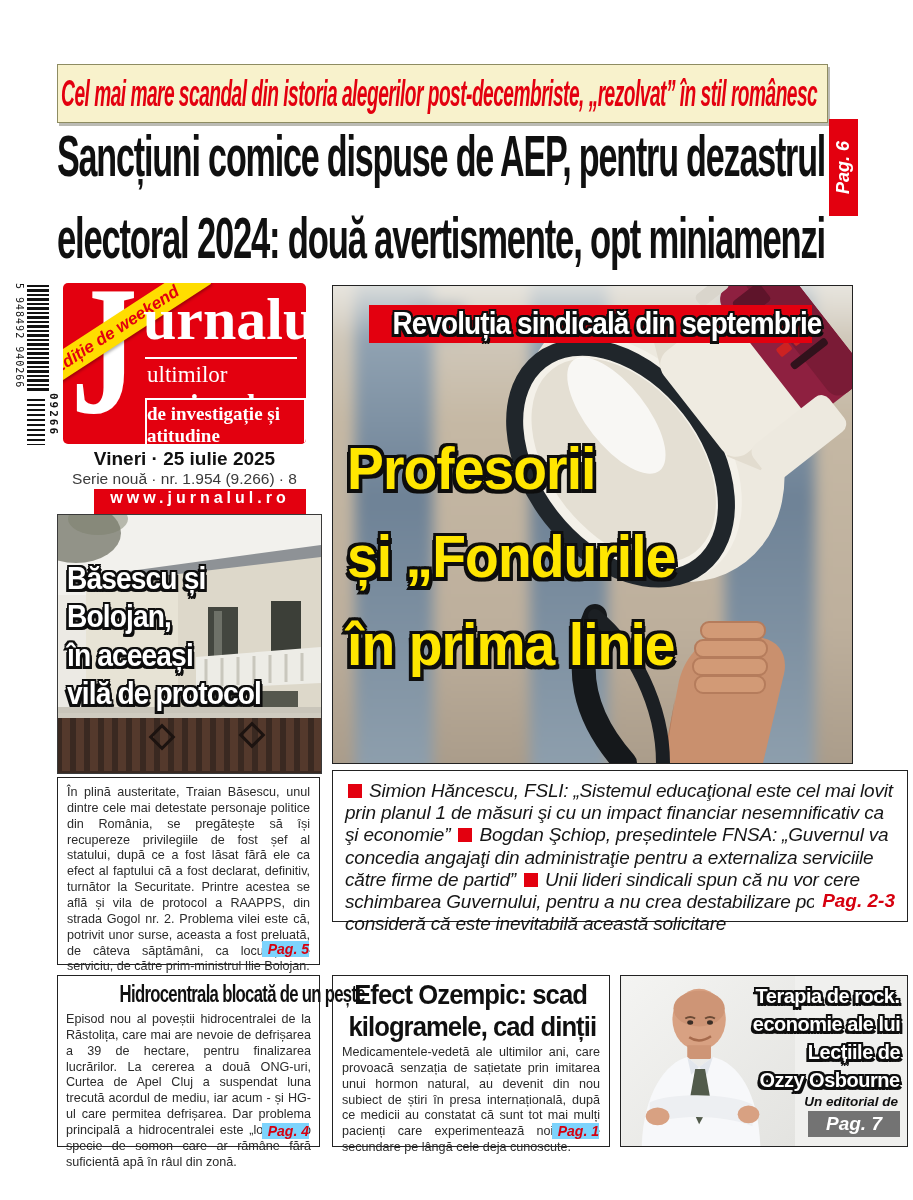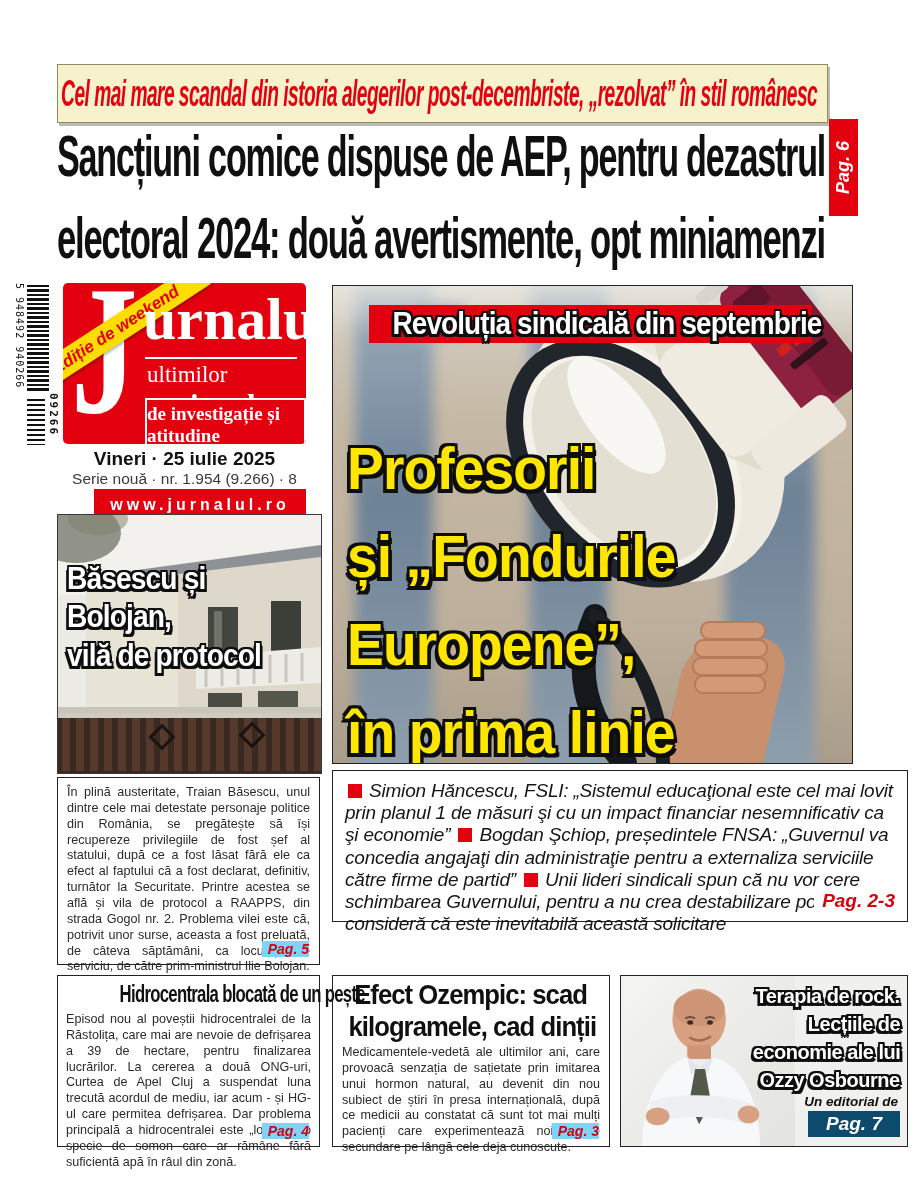--- a/index.html
+++ b/index.html
@@ -47,21 +47,21 @@
   #cotidian{position:absolute;left:84px;top:79px;color:#fff;font-family:"Liberation Serif",serif;}
   #cotidian .sm{font-size:23px;}
   #cotidian .bg{font-size:31px;font-weight:bold;}
   #investbox{position:absolute;left:82px;top:115px;border:2px solid #fff;background:#E3000F;
              color:#fff;font-family:"Liberation Serif",serif;font-weight:bold;
              font-size:19px;padding:3px 0;}
   #dateline{left:63px;top:448px;width:243px;text-align:center;font-weight:bold;
             font-size:19px;color:#111;}
   #serialline{left:63px;top:470px;width:243px;text-align:center;font-size:15.5px;color:#3a3a3a;}
   #wwwbar{left:94px;top:489px;width:212px;height:25px;background:#E3000F;display:flex;
-          align-items:flex-end;justify-content:center;color:#fff;font-weight:bold;
+          align-items:flex-start;justify-content:center;color:#fff;font-weight:bold;
           font-size:16px;letter-spacing:4px;}
 
   
   #villa{left:57px;top:514px;width:263px;height:258px;border:1.5px solid #3a3a3a;overflow:hidden;}
   #villa-head{position:absolute;left:9px;top:44px;line-height:1.2;z-index:3;}
   #villa-head .vl{font-size:32px;font-weight:900;color:#fff;letter-spacing:-1px;display:block;}
   #leftbox{left:57px;top:777px;width:263px;height:188px;border:1.5px solid #222;
            box-sizing:border-box;padding:7px 9px;}
   .bodytxt{font-size:12.6px;line-height:1.26;color:#2b2b2b;text-align:justify;margin:0;}
   .pageref{color:#D6000F;font-weight:bold;font-style:italic;}
@@ -106,21 +106,21 @@
   #hydro .hhead .fitline{font-size:24px;font-weight:900;color:#101010;letter-spacing:-1px;}
   #ozempic{left:332px;width:278px;padding:5px 9px;}
   #ozempic .hhead{text-align:center;line-height:29px;}
   #ozempic .hhead .fitline{font-size:27px;font-weight:900;color:#101010;letter-spacing:-1px;}
   #editorial{left:620px;width:288px;background:#F0F0EE;overflow:hidden;}
   #ed-man{position:absolute;left:0;top:0;width:175px;height:100%;}
   #ed-text{position:absolute;right:7px;top:7px;width:212px;text-align:right;line-height:26px;z-index:3;}
   #ed-text .el{font-size:21px;font-weight:900;color:#fff;letter-spacing:-0.5px;}
   #ed-byline{position:absolute;right:9px;top:118px;text-align:right;font-size:13.5px;
              font-weight:bold;font-style:italic;color:#111;line-height:1.25;z-index:3;}
-  #ed-ref{position:absolute;right:7px;bottom:9px;background:#0c4a6e;color:#fff;
+  #ed-ref{position:absolute;right:7px;bottom:9px;background:#737373;color:#fff;
           font-weight:bold;font-style:italic;font-size:19px;padding:2px 18px;z-index:3;}
 </style>
 </head>
 <body>
 
 <div id="page">
 
   <div id="kicker" class="abs">
     <span class="txt fitline" style="transform: scaleX(0.517382);">Cel mai mare scandal din istoria alegerilor post-decembriste, „rezolvat” în stil românesc</span>
   </div>
@@ -211,20 +211,21 @@
         <g fill="none" stroke="#1C1310" stroke-width="3">
           <rect x="96" y="214" width="16" height="16" transform="rotate(45 104 222)"></rect>
           <rect x="186" y="212" width="16" height="16" transform="rotate(45 194 220)"></rect>
         </g>
         <rect x="0" y="198" width="263" height="5" fill="#CFCBC0"></rect>
       </g>
     </svg>
     <div id="villa-head">
       <span class="vl"><span class="fitline o-blk" style="transform: scaleX(0.88);">Băsescu și</span></span>
       <span class="vl"><span class="fitline o-blk" style="transform: scaleX(0.88);">Bolojan,</span></span>
+      <span class="vl"><span class="fitline o-blk" style="transform: scaleX(0.88);">în aceeași</span></span>
       <span class="vl"><span class="fitline o-blk" style="transform: scaleX(0.88);">vilă de protocol</span></span>
     </div>
   </div>
 
   <div id="leftbox" class="abs">
     <p class="bodytxt">În plină austeritate, Traian Băsescu, unul dintre cele mai detestate personaje politice din România, se pregătește să își recupereze privilegiile de fost șef al statului, după ce a fost lăsat fără ele ca efect al faptului că a fost declarat, definitiv, turnător la Securitate. Printre acestea se află și vila de protocol a RAAPPS, din strada Gogol nr. 2. Problema vilei este că, potrivit unor surse, aceasta a fost preluată, de câteva săptămâni, ca locuință de serviciu, de către prim-ministrul Ilie Bolojan.</p>
     <span class="pageref refpos">Pag. 5</span>
   </div>
 
   <div id="mainphoto" class="abs">
@@ -269,21 +270,20 @@
 
       <path d="M 262,330 C 240,380 250,430 292,477" fill="none" stroke="#15181B" stroke-width="24" stroke-linecap="round"></path>
       <path d="M 262,330 C 300,360 330,420 330,477" fill="none" stroke="#1B1F23" stroke-width="14" stroke-linecap="round"></path>
     </svg>
     <div id="mp-banner">
       <span class="txt fitline fit-c o-blk" style="transform: scaleX(0.901261);">Revoluția sindicală din septembrie</span>
     </div>
     <div id="yellowhead">
       <span class="yl"><span class="fitline o-blk-lg" style="transform: scaleX(0.92);">Profesorii</span></span>
       <span class="yl"><span class="fitline o-blk-lg" style="transform: scaleX(0.92);">și „Fondurile</span></span>
-      <span class="yl"><span class="fitline o-blk-lg" style="transform: scaleX(0.92);">Europene”,</span></span>
       <span class="yl"><span class="fitline o-blk-lg" style="transform: scaleX(0.92);">în prima linie</span></span>
     </div>
   </div>
 
   <div id="deckbox" class="abs">
     <p><span class="sq"></span><span>Simion Hăncescu, FSLI: „Sistemul educaţional este cel mai lovit prin planul 1 de măsuri şi cu un impact financiar nesemnificativ ca şi economie”</span> <span class="sq"></span><span>Bogdan Şchiop, președintele FNSA: „Guvernul va concedia angajaţi din administraţie pentru a externaliza serviciile către firme de partid”</span> <span class="sq"></span><span>Unii lideri sindicali spun că nu vor cere schimbarea Guvernului, pentru a nu crea destabilizare politică, alții consideră că este inevitabilă această solicitare</span></p>
     <span class="pageref refpos" id="deckref">Pag. 2-3</span>
   </div>
 
   <div id="hydro" class="botbox">
@@ -293,21 +293,21 @@
     <p class="bodytxt">Episod nou al poveștii hidrocentralei de la Răstolița, care mai are nevoie de defrișarea a 39 de hectare, pentru finalizarea lucrărilor. La cererea a două ONG-uri, Curtea de Apel Cluj a suspendat luna trecută acordul de mediu, iar acum - și HG-ul care permitea defrișarea. Dar problema principală a hidrocentralei este „lostrița”, o specie de somon care ar rămâne fără suficientă apă în râul din zonă.</p>
     <span class="pageref refpos">Pag. 4</span>
   </div>
 
   <div id="ozempic" class="botbox">
     <div class="hhead">
       <div><span class="fitline fit-c" style="transform: scaleX(0.95);">Efect Ozempic: scad</span></div>
       <div><span class="fitline fit-c" style="transform: scaleX(0.95);">kilogramele, cad dinții</span></div>
     </div>
     <p class="bodytxt">Medicamentele-vedetă ale ultimilor ani, care provoacă senzația de sațietate prin imitarea unui hormon natural, au devenit din nou subiect de știri în presa internațională, după ce medicii au constatat că sunt tot mai mulți pacienți care experimentează noi efecte secundare pe lângă cele deja cunoscute.</p>
-    <span class="pageref refpos">Pag. 3</span>
+    <span class="pageref refpos">Pag. 1</span>
   </div>
 
   <div id="editorial" class="botbox">
     <svg id="ed-man" width="175" height="172" viewBox="0 0 175 172">
       <rect width="175" height="172" fill="#F1F1EF"></rect>
       <rect x="0" y="0" width="175" height="172" fill="url(#gbg)"></rect>
       <defs>
         <linearGradient id="gbg" x1="0" y1="0" x2="1" y2="1">
           <stop offset="0" stop-color="#F4F4F2"></stop>
             <stop offset="1" stop-color="#E3E3E0"></stop>
@@ -325,22 +325,22 @@
       <path d="M 20,172 C 22,118 44,88 66,82 L 78,92 L 92,82 C 118,88 138,118 140,172 Z" fill="#F7F8FA"></path>
       <path d="M 66,82 L 78,92 L 70,100 Z" fill="#E2E6EC"></path>
       <path d="M 92,82 L 78,92 L 86,100 Z" fill="#E2E6EC"></path>
       <path d="M 74,94 L 84,94 L 90,128 L 78,150 L 68,128 Z" fill="#525B4B"></path>
       <path d="M 28,128 C 48,118 108,118 132,130 L 132,152 C 100,140 56,140 28,150 Z" fill="#EDEFF2"></path>
       <ellipse cx="36" cy="142" rx="12" ry="9" fill="#D8A182"></ellipse>
       <ellipse cx="128" cy="140" rx="11" ry="9" fill="#D8A182"></ellipse>
     </svg>
     <div id="ed-text">
       <div><span class="el fitline fit-r o-blk" style="transform: scaleX(0.95);">Terapia de rock.</span></div>
+      <div><span class="el fitline fit-r o-blk" style="transform: scaleX(0.95);">economie ale lui</span></div>
       <div><span class="el fitline fit-r o-blk" style="transform: scaleX(0.95);">Lecțiile de</span></div>
-      <div><span class="el fitline fit-r o-blk" style="transform: scaleX(0.95);">economie ale lui</span></div>
       <div><span class="el fitline fit-r o-blk" style="transform: scaleX(0.95);">Ozzy Osbourne</span></div>
     </div>
     <div id="ed-byline">
       <div>Un editorial de</div>
       <div>Ionuț Bălan</div>
     </div>
     <div id="ed-ref">Pag. 7</div>
   </div>
 
 </div>

